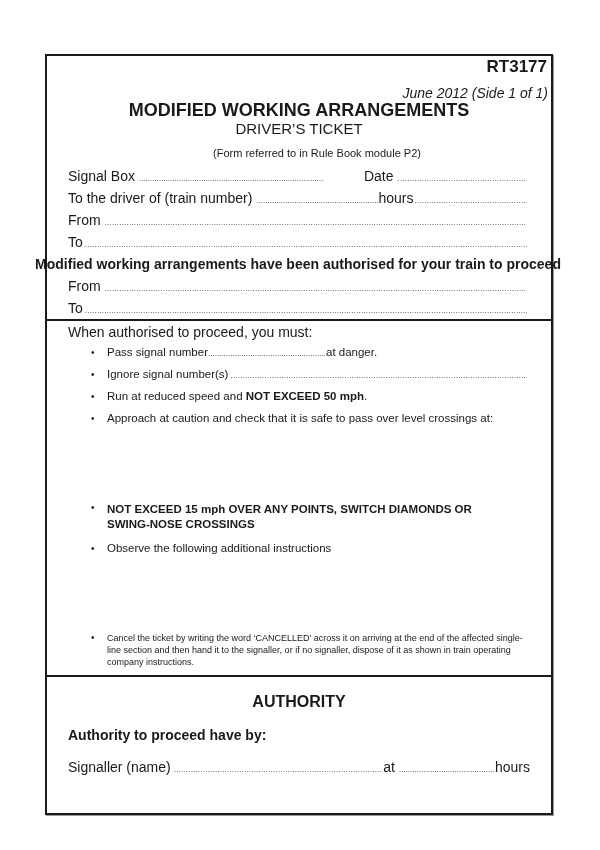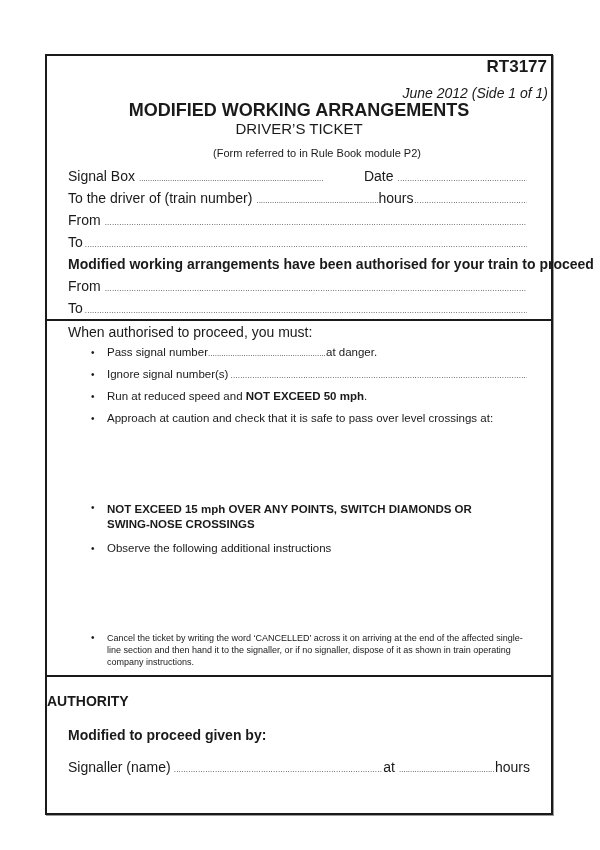--- a/index.html
+++ b/index.html
@@ -126,22 +126,22 @@
       right: 23px;
       display: flex;
       align-items: flex-start;
     }
     .wrap-bullet .text {
       white-space: normal;
     }
     .authority-heading {
       left: 0; right: 0;
       top: 637px;
-      text-align: left;
-      font-size: 14px;
+      text-align: center;
+      font-size: 16px;
       font-weight: bold;
     }
   </style>
 </head>
 <body>
 
 <div class="form">
 
   <div class="abs code">RT3177</div>
   <div class="abs edition">June 2012 (Side 1 of 1)</div>
@@ -166,21 +166,21 @@
   <div class="line" style="top:156px;">
     <span>From</span>
     <span class="dots" style="margin-left:4px;"></span>
   </div>
 
   <div class="line" style="top:178px;">
     <span>To</span>
     <span class="dots" style="margin-left:2px;"></span>
   </div>
 
-  <div class="line bold" style="top:200px;">
+  <div class="line bold" style="top:200px;justify-content:center;">
     <span>Modified working arrangements have been authorised for your train to proceed</span>
   </div>
 
   <div class="line" style="top:222px;">
     <span>From</span>
     <span class="dots" style="margin-left:4px;"></span>
   </div>
 
   <div class="line" style="top:244px;">
     <span>To</span>
@@ -239,21 +239,21 @@
   <div class="wrap-bullet" style="top:576px; font-size:9px;">
     <span class="bullet">•</span>
     <span class="text" style="width:428px; line-height:12px;">Cancel the ticket by writing the word ‘CANCELLED’ across it on arriving at the end of the affected single-line section and then hand it to the signaller, or if no signaller, dispose of it as shown in train operating company instructions.</span>
   </div>
 
   <div class="divider" style="top:619px;"></div>
 
   <div class="abs authority-heading">AUTHORITY</div>
 
   <div class="line bold" style="top:671px;">
-    <span>Modified to proceed given by:</span>
+    <span>Authority to proceed have by:</span>
   </div>
 
   <div class="line" style="top:703px; right:21px;">
     <span>Signaller (name)</span>
     <span class="dots" style="margin-left:3px;"></span>
     <span>at</span>
     <span class="fixed-dots" style="width:96px; margin-left:4px;"></span>
     <span>hours</span>
   </div>
 

